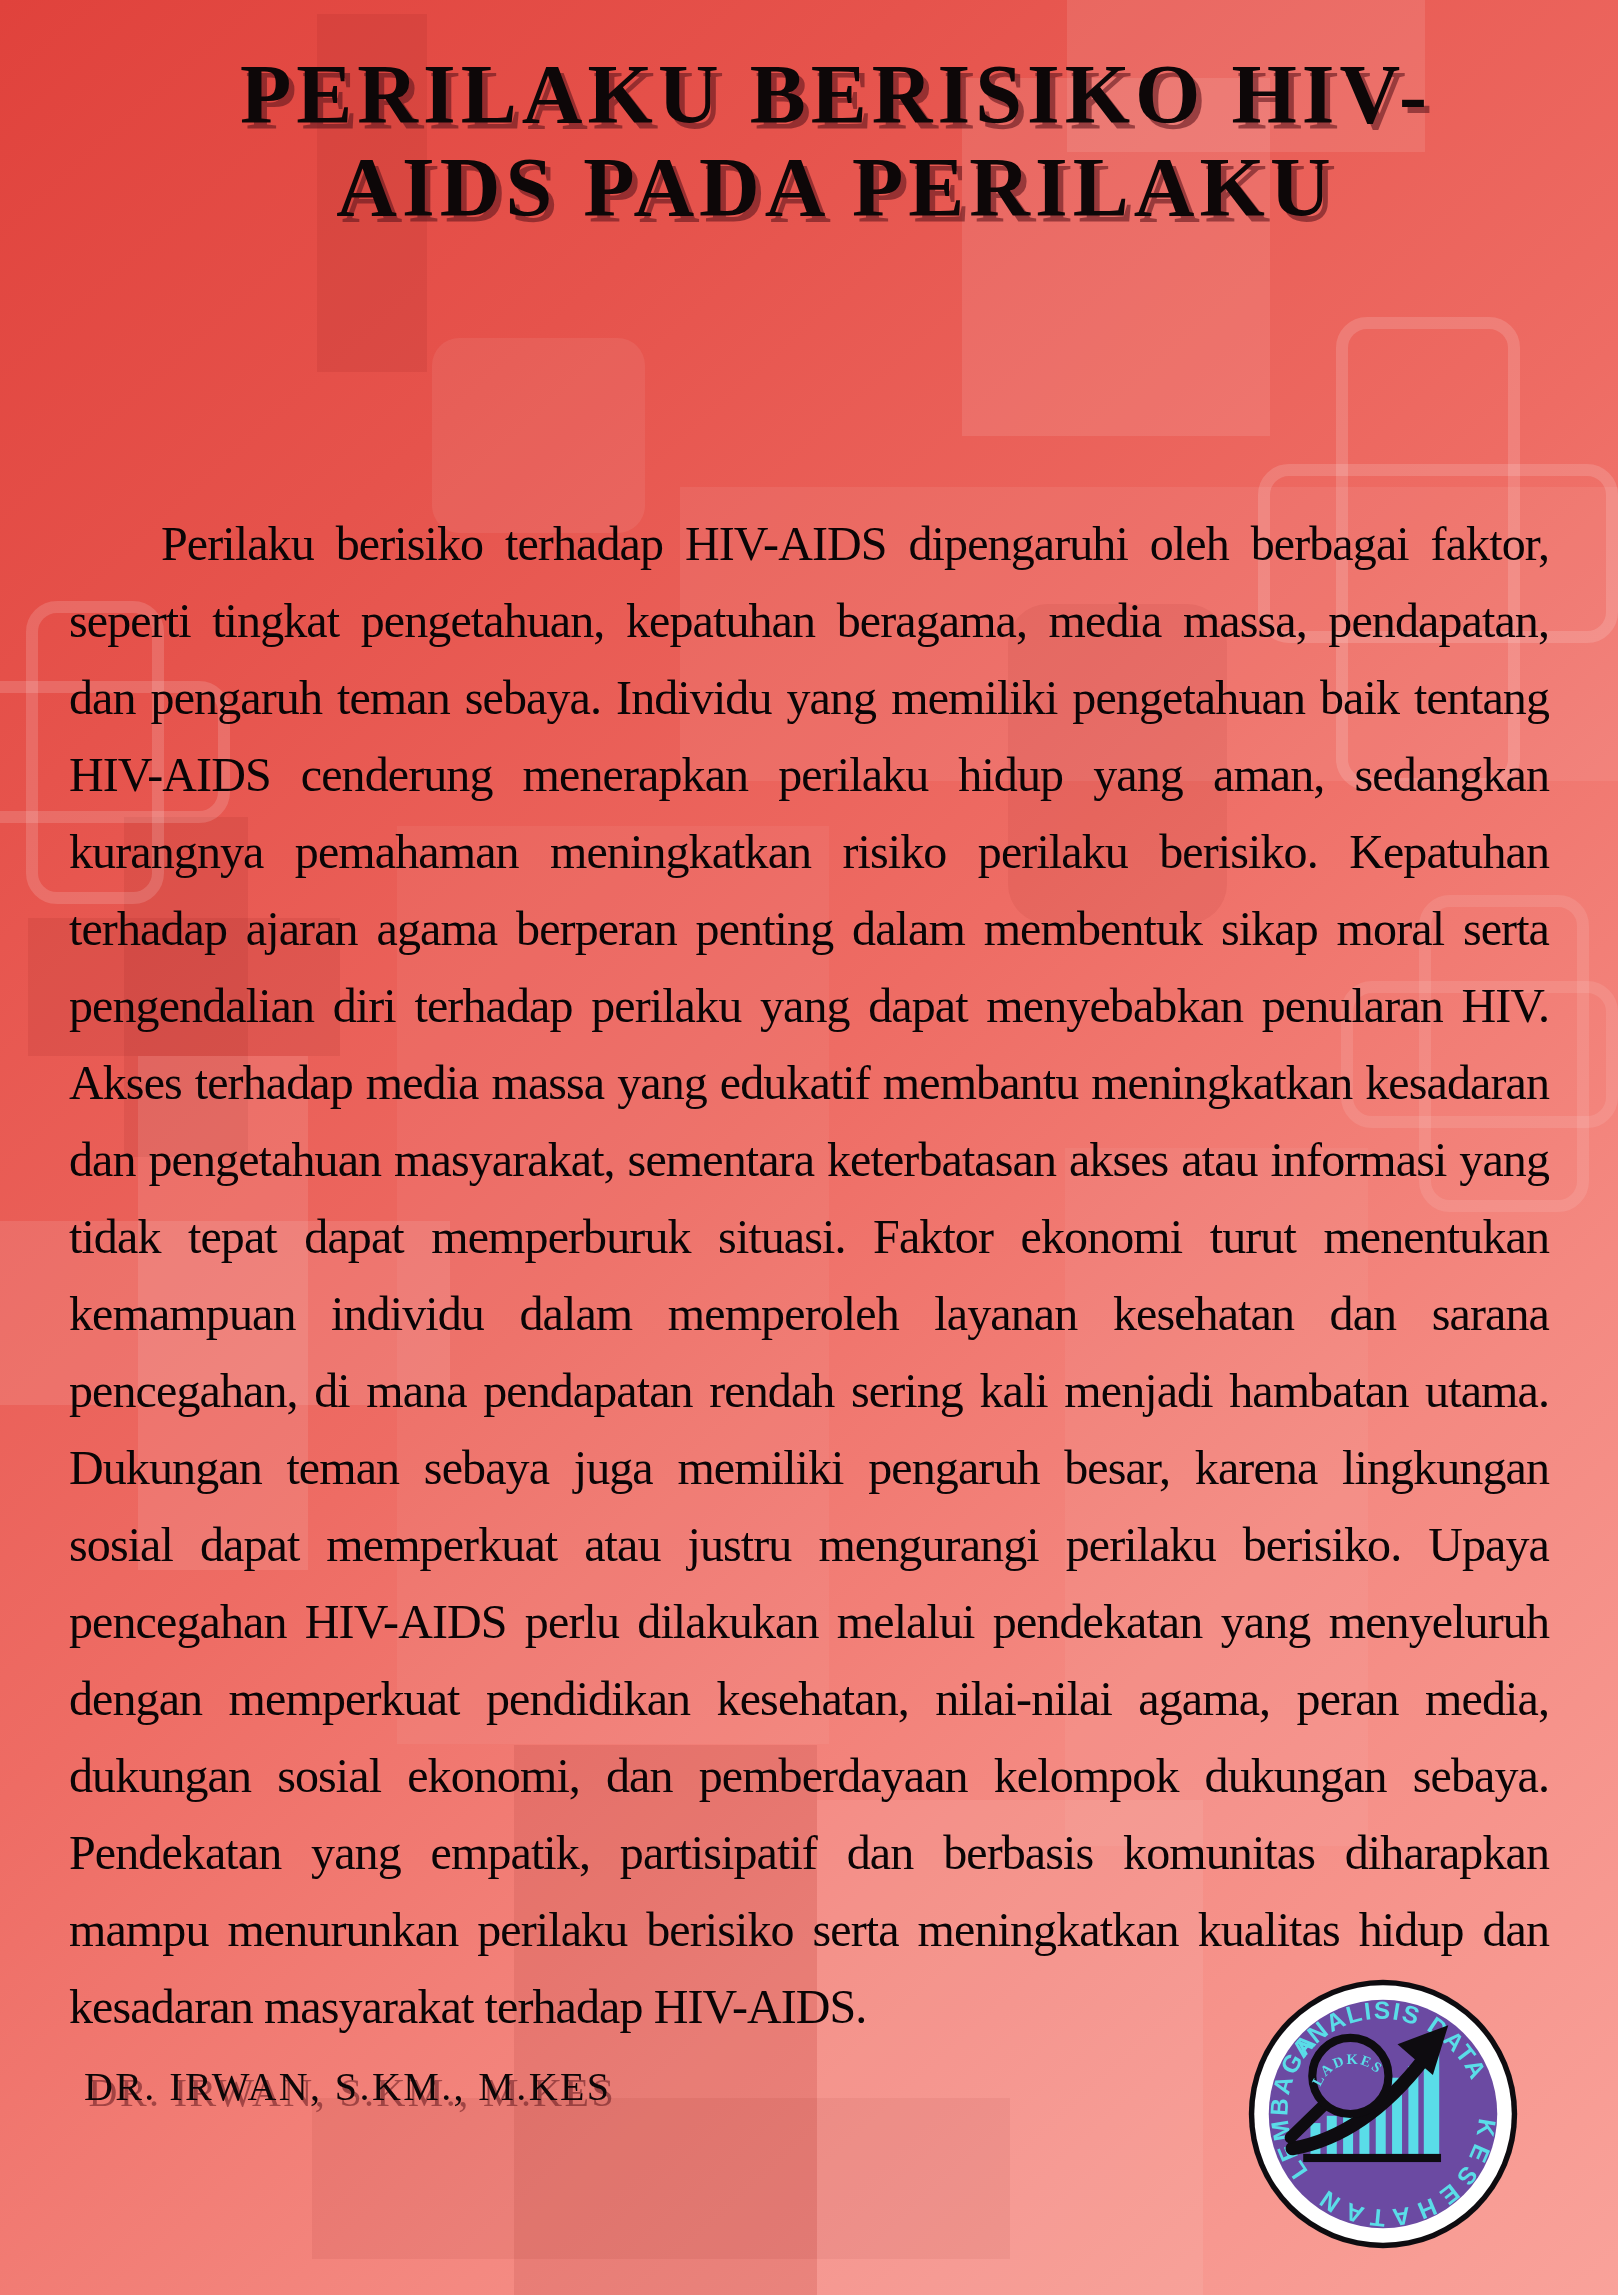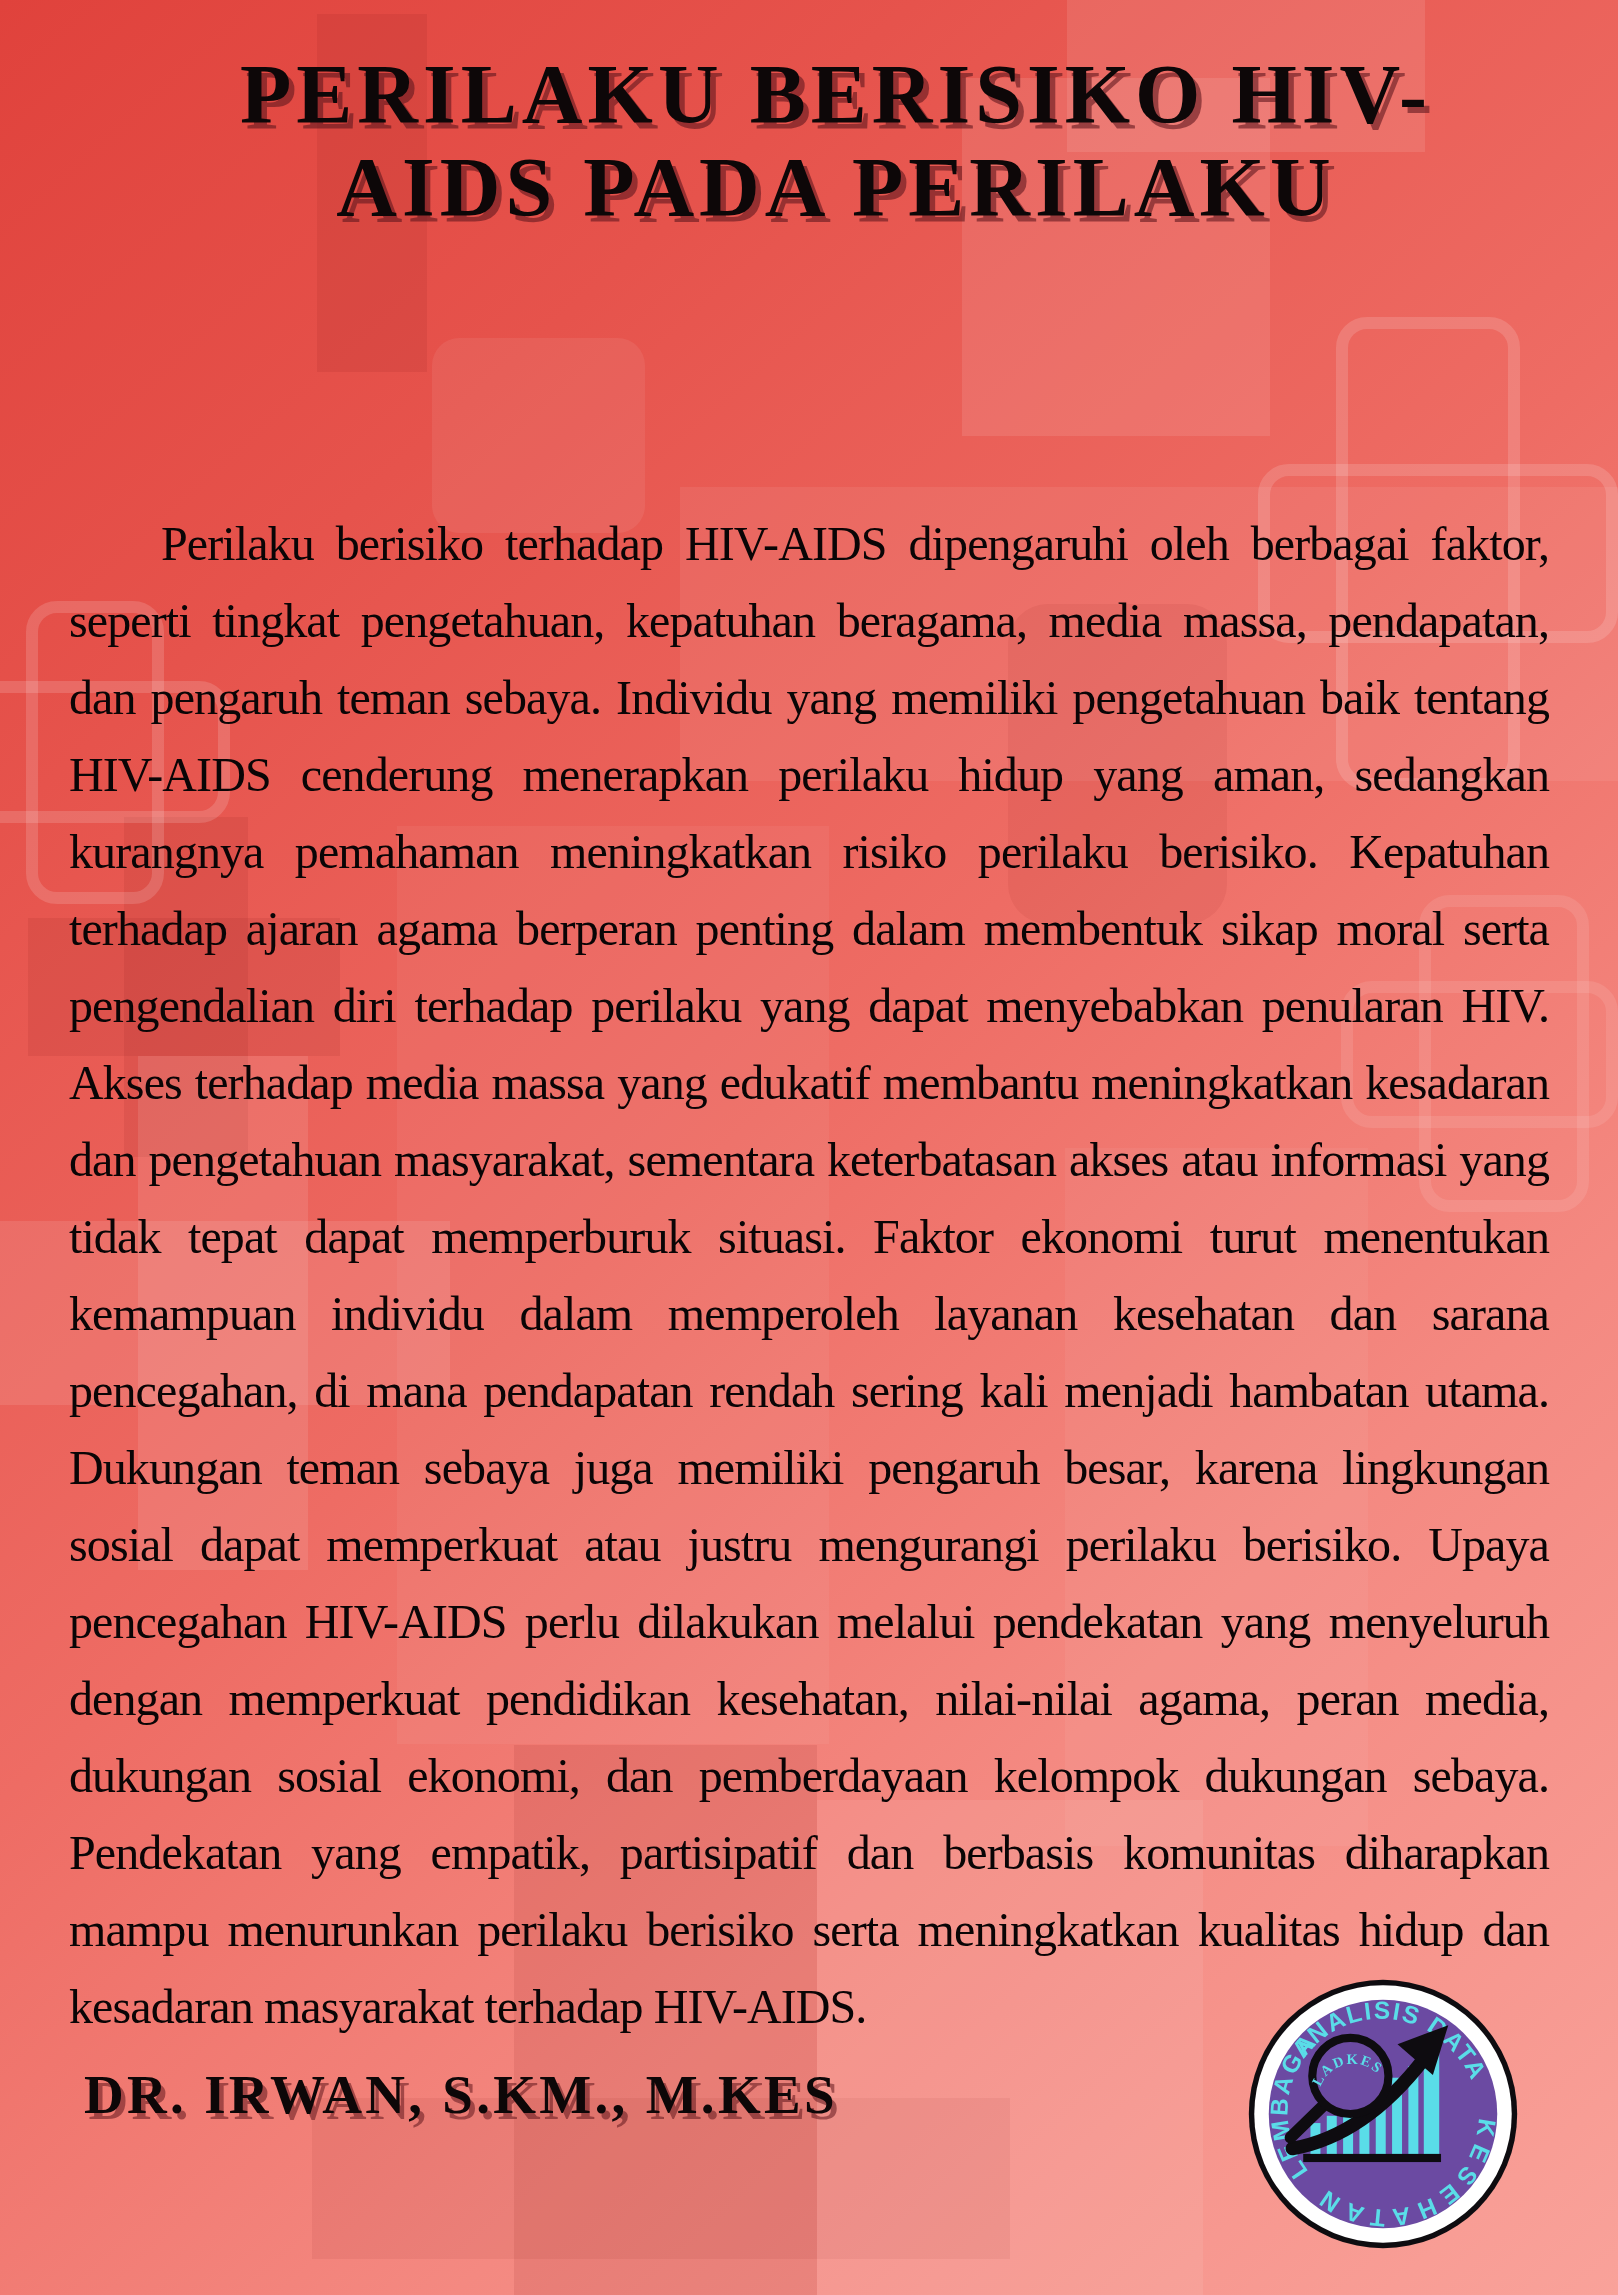--- a/index.html
+++ b/index.html
@@ -28,21 +28,21 @@
   }
   
   .body-text{
     position:absolute;top:457px;left:69px;width:1480px;
     font-size:48px;line-height:77px;letter-spacing:-0.9px;
     color:#0a0506;text-align:justify;text-indent:92px;
   }
   
   .author{
     position:absolute;left:84px;top:2063px;
-    font-weight:bold;font-size:55px;letter-spacing:0.06em;
+    font-weight:normal;font-size:40px;letter-spacing:0.06em;
     color:#0d0708;
     text-shadow:4.6px 5.5px 0 rgba(97,24,30,0.55);
     white-space:nowrap;
   }
   
   .logo{position:absolute;left:1247px;top:1978px;width:272px;height:272px;}
   .logo svg{display:block;width:100%;height:100%;}
   .ring-text{font-family:"Liberation Sans",sans-serif;font-weight:bold;}
   .lens-text{font-family:"Liberation Serif",serif;font-weight:bold;}
 </style>

